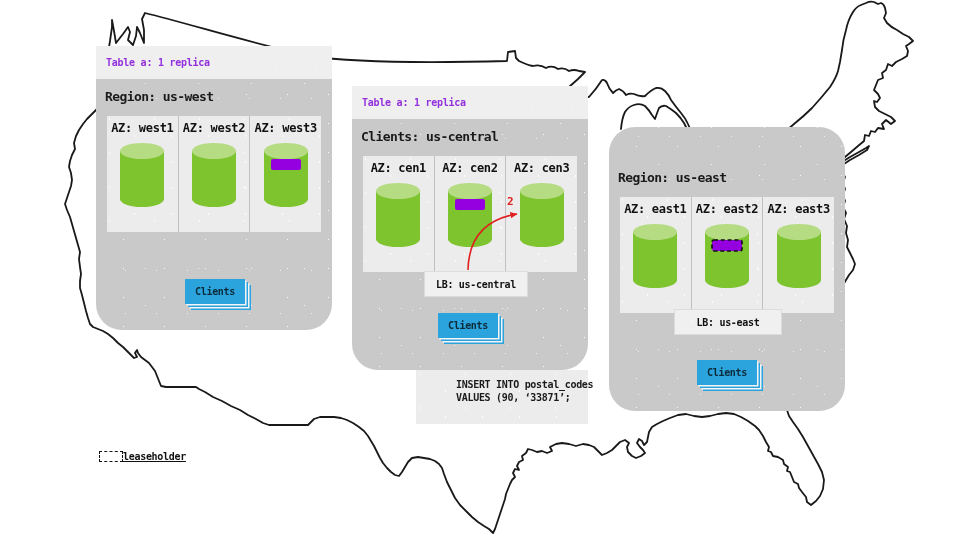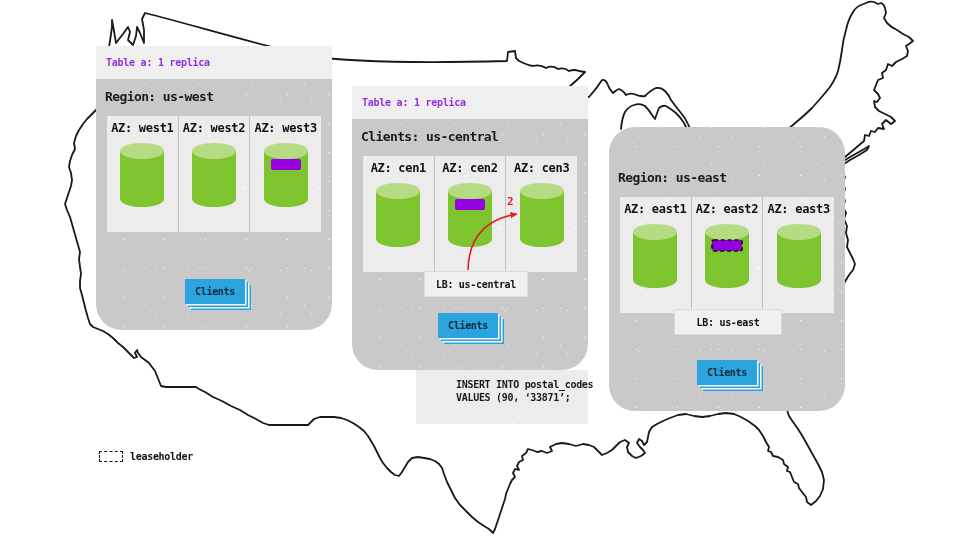--- a/index.html
+++ b/index.html
@@ -98,21 +98,21 @@
   }
 
   .legend{
     position:absolute;left:99px;top:451px;z-index:2;
     display:flex;align-items:center;
   }
   .legend-swatch{
     width:22px;height:9px;background:#fff;border:1.6px dashed #111;
   }
   .legend-label{
-    margin-left:7px;font-size:10px;font-weight:700;letter-spacing:-0.3px;color:#111;white-space:pre;
+    font-size:10px;font-weight:700;letter-spacing:-0.3px;color:#111;white-space:pre;text-decoration:underline;
   }
 </style>
 </head>
 <body>
 
 <svg id="map" width="960" height="540" viewBox="0 0 960 540">
   <g fill="#ffffff" stroke="#191919" stroke-width="1.8" stroke-linejoin="round" stroke-linecap="round">
     <path d="
       M112,20 L114,31 L116,43 L123,34 L128,27 L130,32 L128,40 L133,45 L136,36 L137,27
       L140,33 L144,43 L144,30 L142,19 L145,13

